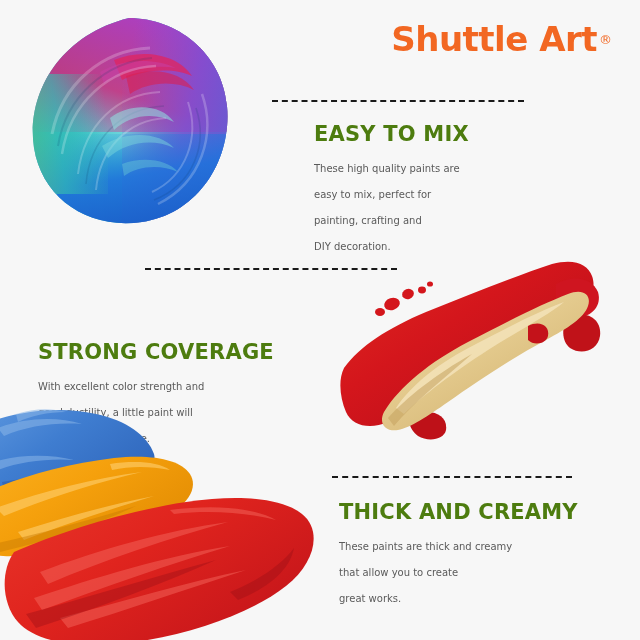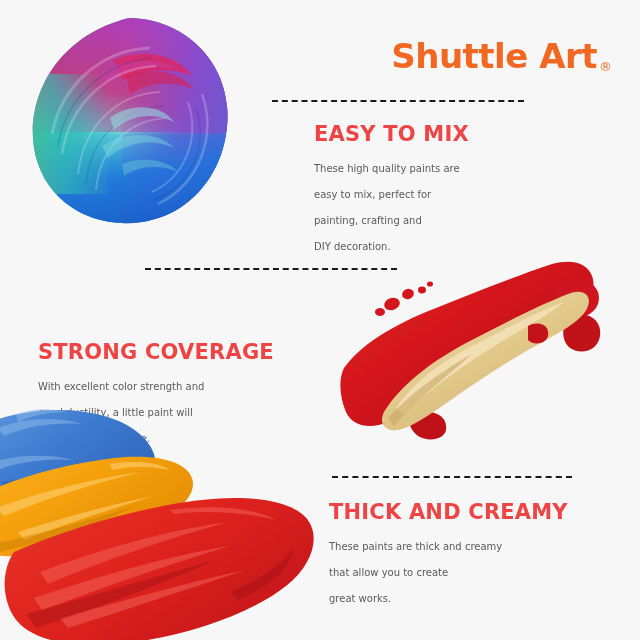--- a/index.html
+++ b/index.html
@@ -20,23 +20,22 @@
     background: #f7f7f7;
     overflow: hidden;
   }
 
   
   .logo {
     position: absolute;
     top: 22px;
     right: 28px;
     display: flex;
-    align-items: flex-end;
+    align-items: center;
     line-height: 1;
-    margin-top: 17px;
   }
   .logo-text {
     font-family: "DejaVu Sans", sans-serif;
     font-size: 34px;
     font-weight: bold;
     letter-spacing: -0.5px;
     color: #f26722;
   }
   .logo-reg {
     font-family: "DejaVu Sans", sans-serif;
@@ -58,35 +57,35 @@
 
   
   .feature {
     position: absolute;
   }
   .feature-title {
     font-family: "DejaVu Sans", sans-serif;
     font-size: 21px;
     font-weight: bold;
     letter-spacing: 0.2px;
-    color: #ef4444;
+    color: #4d7c0f;
     margin: 0 0 10px 0;
     white-space: nowrap;
   }
   .feature-body {
     font-family: "DejaVu Sans", sans-serif;
     font-size: 10px;
     line-height: 26px;
     color: #5a5a5a;
     margin: 0;
     white-space: pre-line;
   }
   #feature-1 { left: 314px; top: 122px; }
   #feature-2 { left: 38px;  top: 292px; margin-top: 48px; }
-  #feature-3 { left: 329px; top: 500px; }
+  #feature-3 { left: 339px; top: 500px; }
 
   
   .paint {
     position: absolute;
     pointer-events: none;
   }
   #paint-swirl  { left: 26px;  top: 14px;  width: 206px; height: 214px; }
   #paint-smear  { left: 330px; top: 250px; width: 300px; height: 190px; }
   #paint-bands  { left: -10px; top: 402px; width: 330px; height: 244px; }
 </style>

